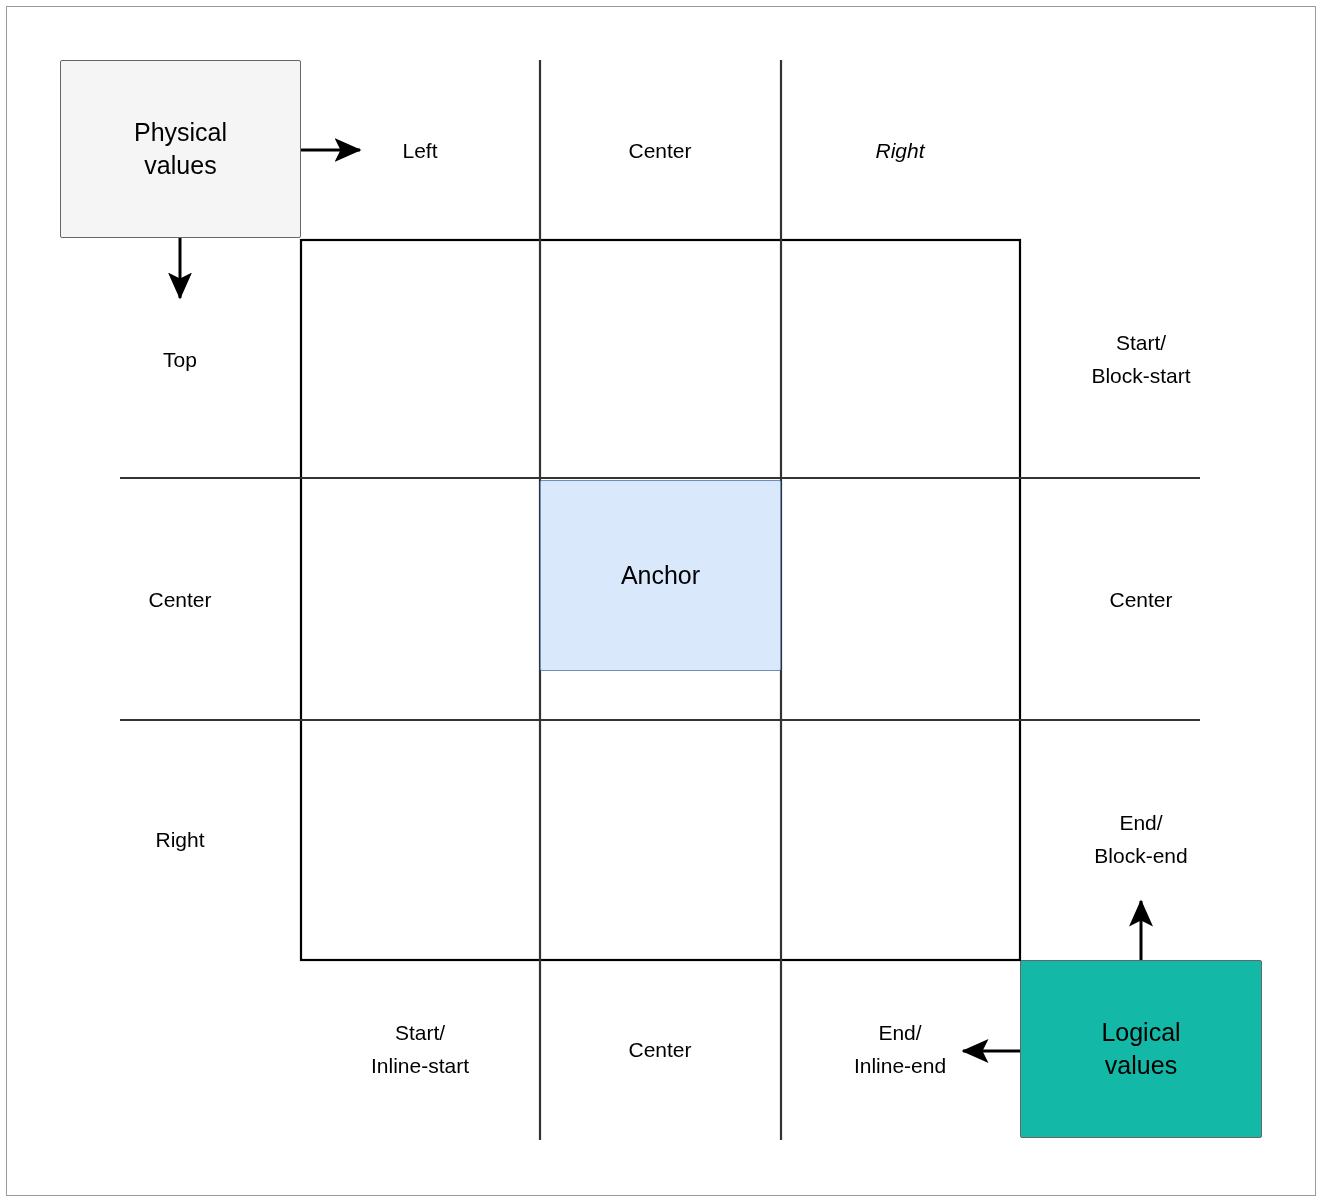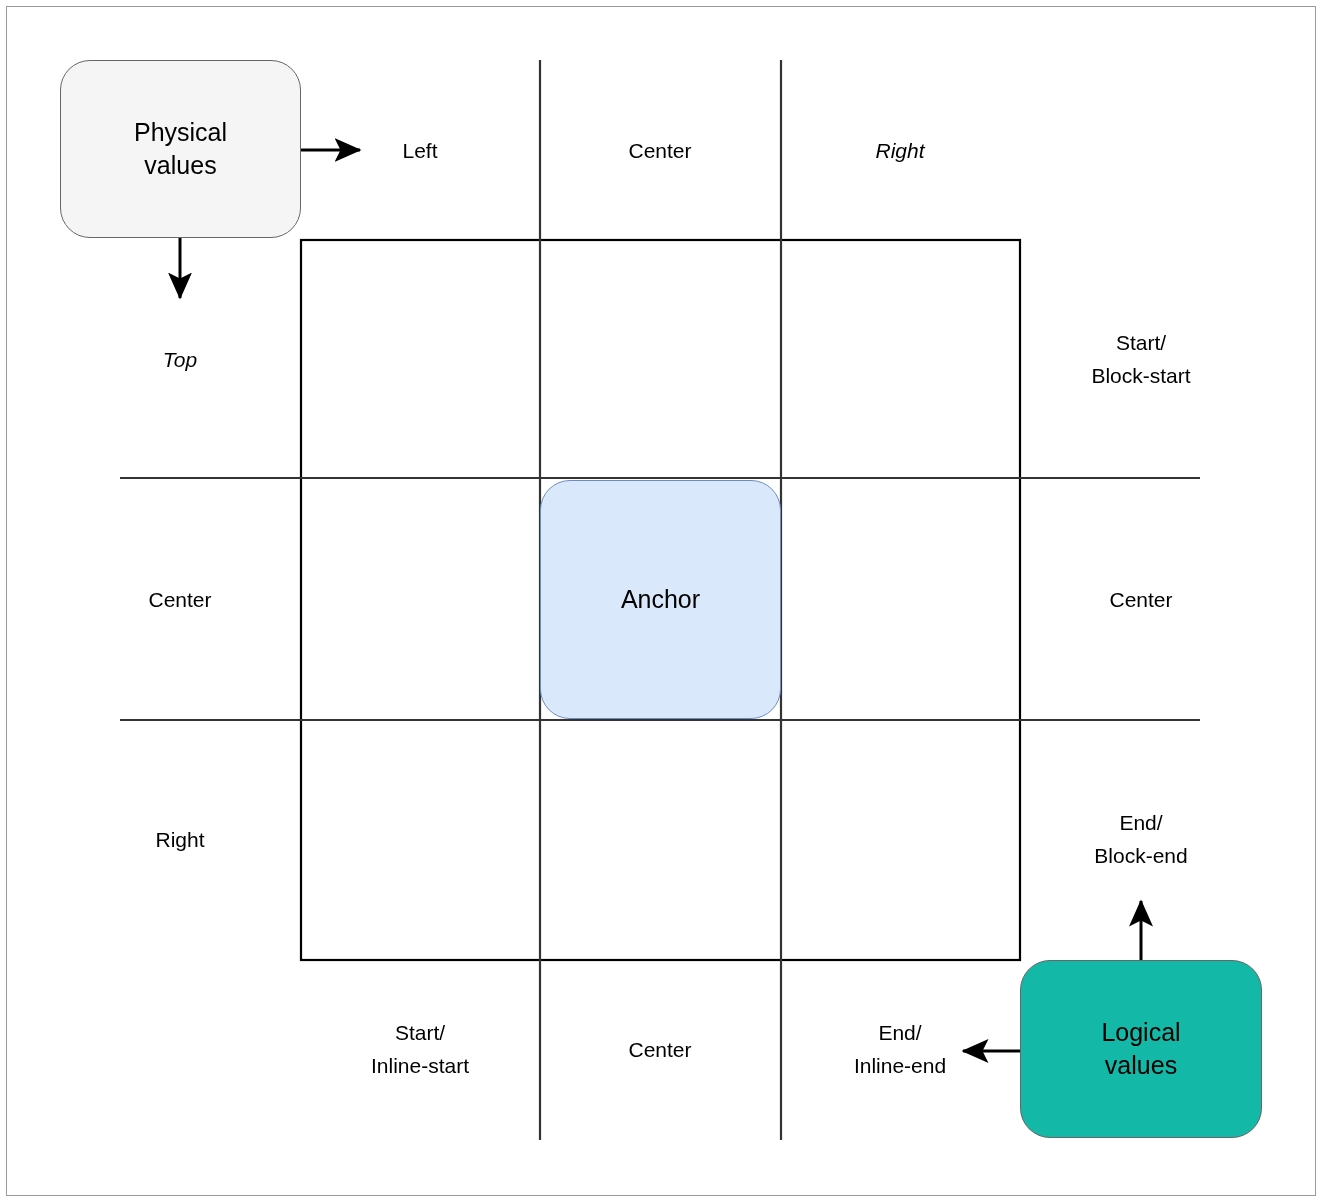--- a/index.html
+++ b/index.html
@@ -52,21 +52,21 @@
     justify-content: center;
     font-size: 25px;
     line-height: 33px;
     text-align: center;
     color: #000000;
     white-space: pre;
   }
   .rbox {
     position: absolute;
     box-sizing: border-box;
-    border-radius: 30px;
+    border-radius: 2px;
   }
   #physical-values-box {
     left: 60px;
     top: 60px;
     width: 241px;
     height: 178px;
     background: #f5f5f5;
     border: 1.4px solid #666666;
   }
   #logical-values-box {
@@ -74,21 +74,21 @@
     top: 960px;
     width: 242px;
     height: 178px;
     background: #14b8a6;
     border: 1.4px solid #666666;
   }
   #anchor-box {
     left: 540px;
     top: 480px;
     width: 241px;
-    height: 239px;
+    height: 191px;
     background: #dae8fc;
     border: 1.4px solid #6c8ebf;
   }
 </style>
 </head>
 <body>
 
 <div id="canvas">
 
   <div id="outer-frame"></div>
@@ -125,21 +125,21 @@
   </div>
 
   <div class="rbox" id="anchor-box">
     <div class="box-label">Anchor</div>
   </div>
 
   <div class="lbl" style="left:420px; top:150px;">Left</div>
   <div class="lbl" style="left:660px; top:150px;">Center</div>
   <div class="lbl" style="left:900px; top:150px;font-style:italic;">Right</div>
 
-  <div class="lbl" style="left:180px; top:359px;font-style:italic;">Top</div>
+  <div class="lbl" style="left:180px; top:359px;">Top</div>
   <div class="lbl" style="left:180px; top:599px;">Center</div>
   <div class="lbl" style="left:180px; top:839px;">Right</div>
 
   <div class="lbl" style="left:1141px; top:359px;">Start/
 Block-start</div>
   <div class="lbl" style="left:1141px; top:599px;">Center</div>
   <div class="lbl" style="left:1141px; top:839px;">End/
 Block-end</div>
 
   <div class="lbl" style="left:420px; top:1049px;">Start/

